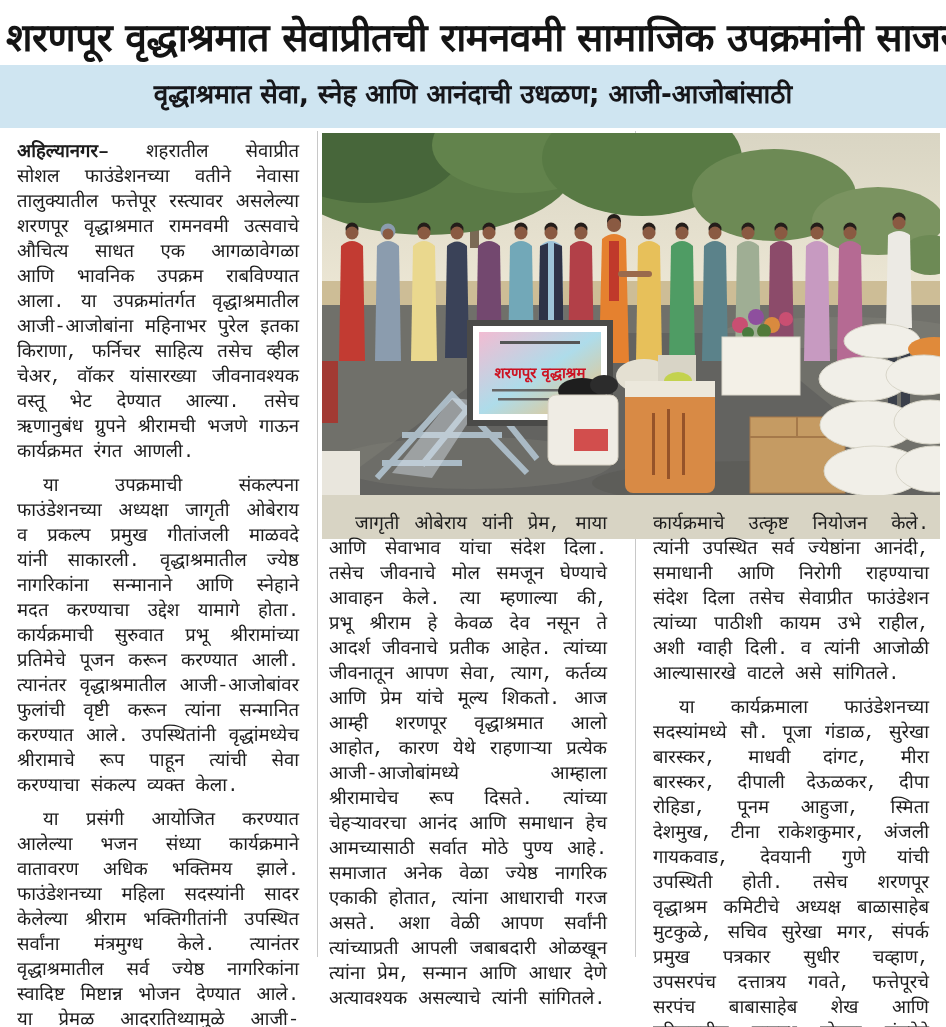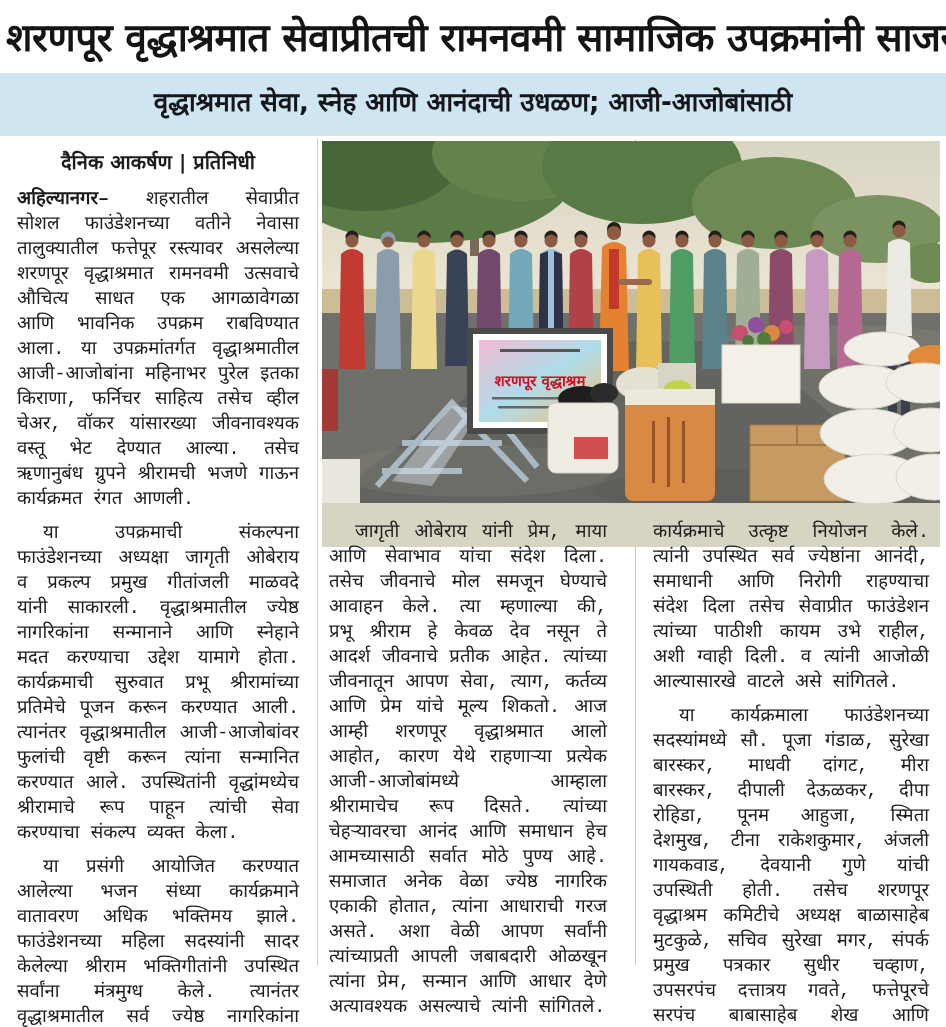--- a/index.html
+++ b/index.html
@@ -7,21 +7,21 @@
     width:946px;height:1027px;overflow:hidden;background:#ffffff;
     font-family:"DejaVu Sans","Liberation Sans",sans-serif;
     color:#1c1c1c;
   }
   .headline{
     padding:14px 6px 2px 6px;
     font-size:39px;font-weight:bold;text-align:center;
     color:#141414;line-height:1.25;letter-spacing:-0.5px;white-space:nowrap;
   }
   .banner{
-    margin-top:8px;background:#cfe5f1;
+    background:#cfe5f1;
     text-align:center;padding:10px 0 14px 0;
   }
   .banner div{
     font-size:26px;font-weight:bold;color:#16161a;line-height:39px;
   }
   .body-area{
     position:relative;margin:3px 8px 0 8px;height:832px;
     font-size:18.5px;line-height:25px;text-align:justify;
   }
   .col{position:absolute;top:0;bottom:0;}
@@ -51,21 +51,20 @@
 
 <div class="banner">
   <div>वृद्धाश्रमात सेवा, स्नेह आणि आनंदाची उधळण; आजी-आजोबांसाठी</div>
 </div>
 
 <div class="body-area">
   <div class="vrule r1"></div>
   <div class="vrule r2"></div>
 
   <div class="col col1">
-    <div class="byline">दैनिक आकर्षण | प्रतिनिधी</div>
     <p><span class="lead">अहिल्यानगर–</span><span> शहरातील सेवाप्रीत सोशल फाउंडेशनच्या वतीने नेवासा तालुक्यातील फत्तेपूर रस्त्यावर असलेल्या शरणपूर वृद्धाश्रमात रामनवमी उत्सवाचे औचित्य साधत एक आगळावेगळा आणि भावनिक उपक्रम राबविण्यात आला. या उपक्रमांतर्गत वृद्धाश्रमातील आजी-आजोबांना महिनाभर पुरेल इतका किराणा, फर्निचर साहित्य तसेच व्हील चेअर, वॉकर यांसारख्या जीवनावश्यक वस्तू भेट देण्यात आल्या. तसेच ऋणानुबंध ग्रुपने श्रीरामची भजणे गाऊन कार्यक्रमत रंगत आणली.</span></p>
     <p class="indent">या उपक्रमाची संकल्पना फाउंडेशनच्या अध्यक्षा जागृती ओबेराय व प्रकल्प प्रमुख गीतांजली माळवदे यांनी साकारली. वृद्धाश्रमातील ज्येष्ठ नागरिकांना सन्मानाने आणि स्नेहाने मदत करण्याचा उद्देश यामागे होता. कार्यक्रमाची सुरुवात प्रभू श्रीरामांच्या प्रतिमेचे पूजन करून करण्यात आली. त्यानंतर वृद्धाश्रमातील आजी-आजोबांवर फुलांची वृष्टी करून त्यांना सन्मानित करण्यात आले. उपस्थितांनी वृद्धांमध्येच श्रीरामाचे रूप पाहून त्यांची सेवा करण्याचा संकल्प व्यक्त केला.</p>
     <p class="indent">या प्रसंगी आयोजित करण्यात आलेल्या भजन संध्या कार्यक्रमाने वातावरण अधिक भक्तिमय झाले. फाउंडेशनच्या महिला सदस्यांनी सादर केलेल्या श्रीराम भक्तिगीतांनी उपस्थित सर्वांना मंत्रमुग्ध केले. त्यानंतर वृद्धाश्रमातील सर्व ज्येष्ठ नागरिकांना स्वादिष्ट मिष्टान्न भोजन देण्यात आले. या प्रेमळ आदरातिथ्यामुळे आजी-आजोबांच्या डोळ्यात आनंदाश्रू तरळले.</p>
   </div>
 
   <div class="photo-wrap">
     <svg width="618" height="362" viewBox="0 0 618 362" xmlns="http://www.w3.org/2000/svg">
       <defs>
         <linearGradient id="sky" x1="0" y1="0" x2="0" y2="1">
           <stop offset="0" stop-color="#d9d5c3"></stop>

